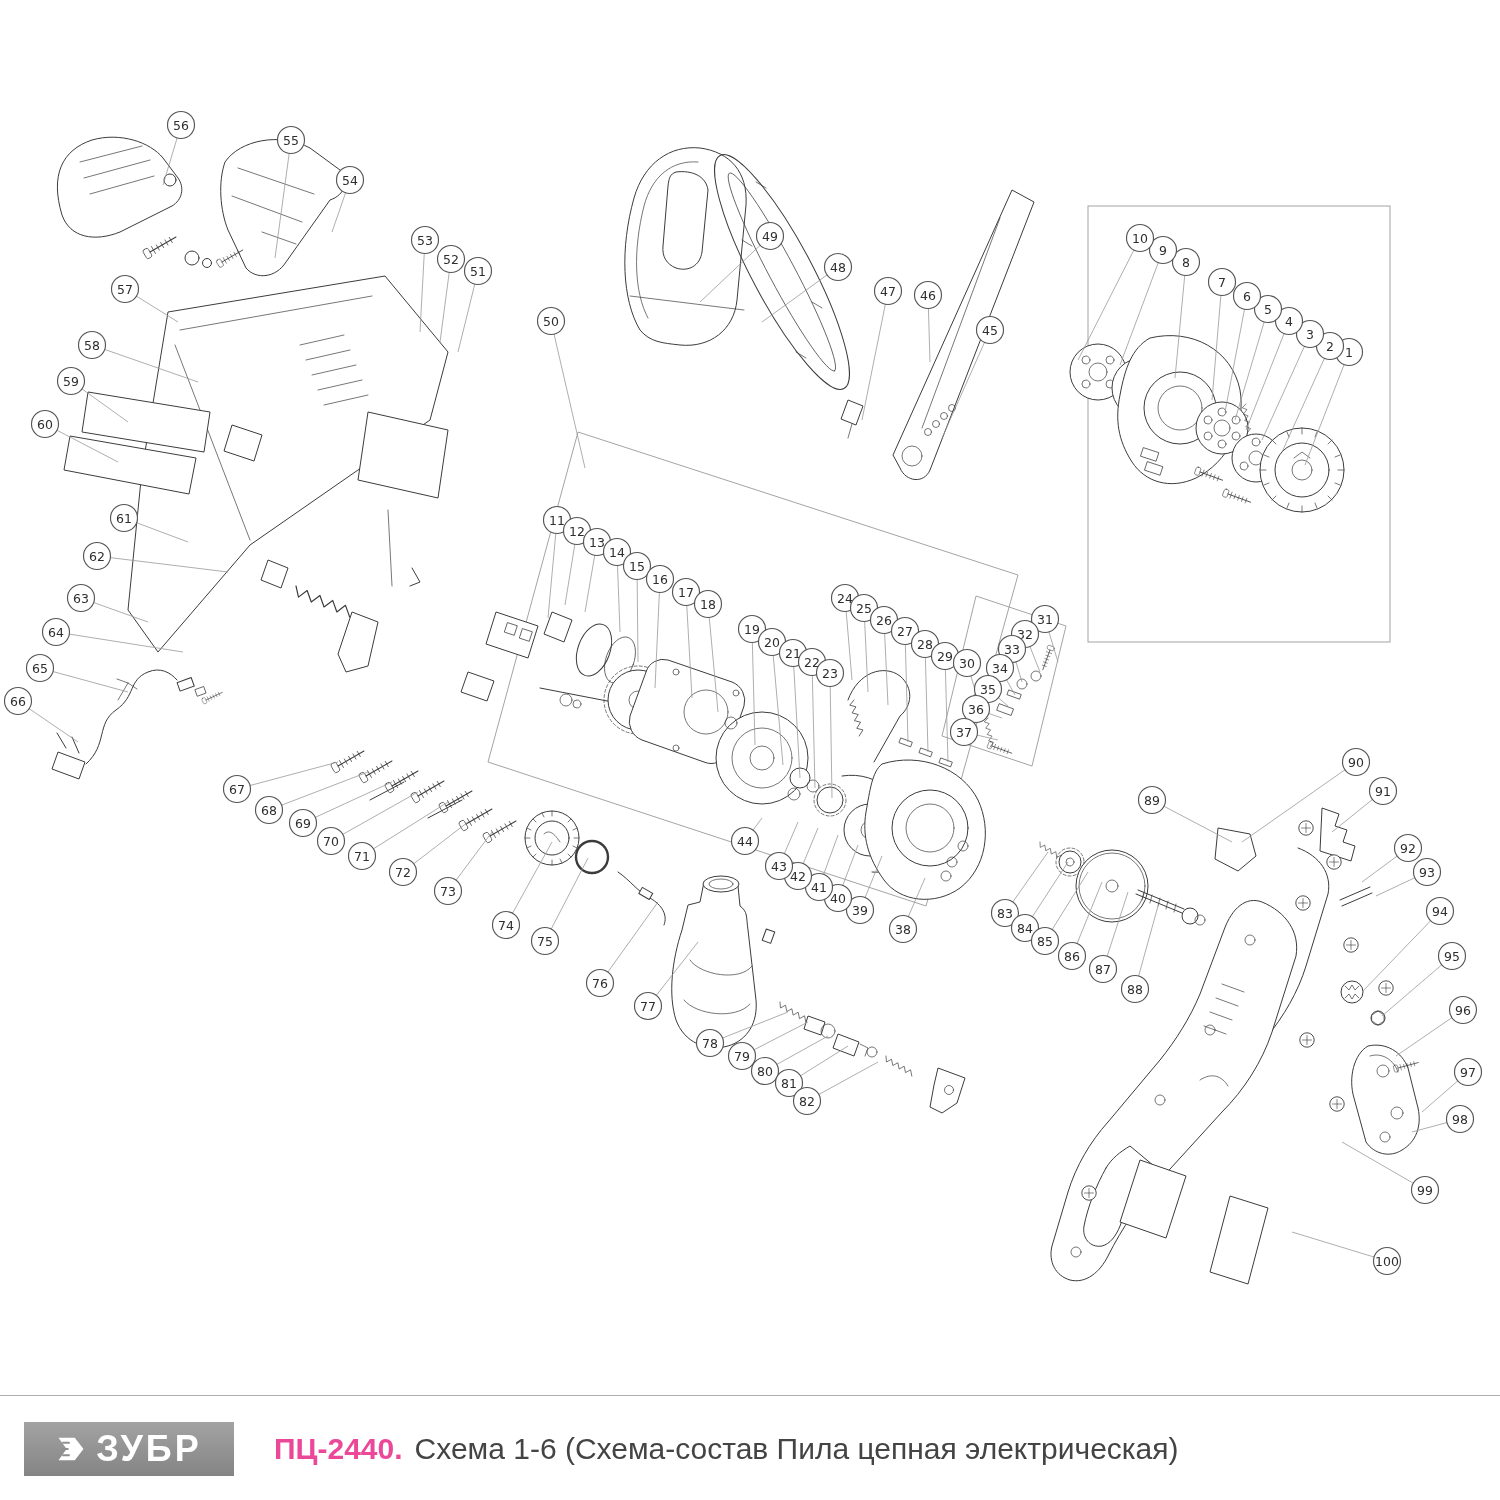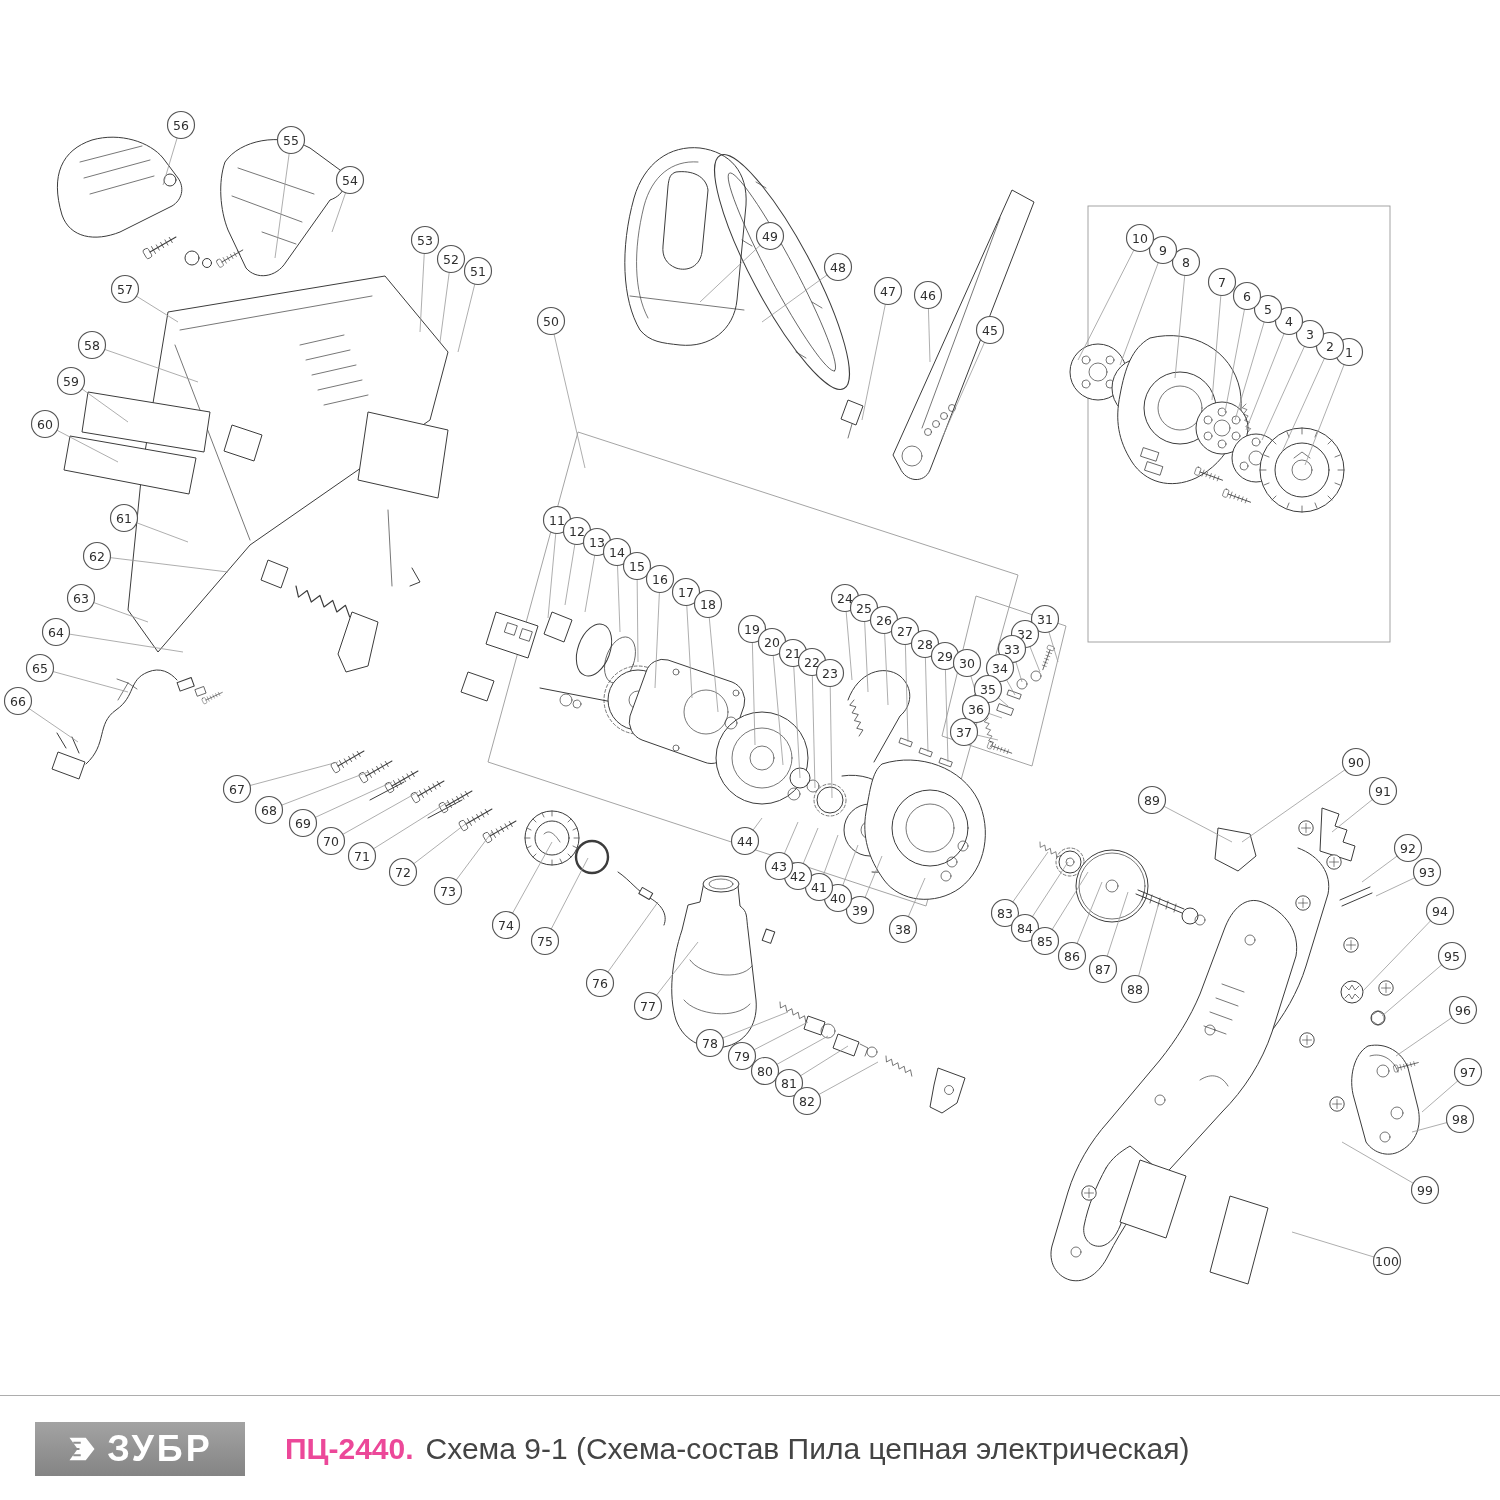--- a/index.html
+++ b/index.html
@@ -10,21 +10,21 @@
   .ln{stroke:#3c3c3c;stroke-width:1;fill:none;stroke-linejoin:round;stroke-linecap:round;}
   .lnf{stroke:#3c3c3c;stroke-width:1;fill:#fff;stroke-linejoin:round;}
   .thin{stroke-width:.7;}
   .box{stroke:#9a9a9a;stroke-width:.9;fill:none;}
   .leader{stroke:#999;stroke-width:.8;}
   .balloon{fill:#fff;stroke:#555;stroke-width:1.15;}
   .balloon-num{font:12.5px "DejaVu Sans",sans-serif;fill:#2e2e2e;text-anchor:middle;dominant-baseline:central;}
   .dash{stroke-dasharray:3 2.2;}
   
   .footer{position:absolute;left:0;top:1395px;width:1500px;height:105px;border-top:1px solid #adadad;background:#fff;display:flex;align-items:center;}
-  .logo{margin-left:35px;width:210px;height:54px;background:linear-gradient(#a3a3a3,#848484);display:flex;align-items:center;justify-content:center;gap:10px;}
+  .logo{margin-left:24px;width:210px;height:54px;background:linear-gradient(#a3a3a3,#848484);display:flex;align-items:center;justify-content:center;gap:10px;}
   .logo-icon{width:30px;height:30px;flex:0 0 auto;}
   .logo-text{color:#fff;font-weight:bold;font-size:36px;letter-spacing:3px;line-height:1;}
   .title{margin-left:40px;font-size:30px;color:#3a3a3a;white-space:nowrap;}
   .title .model{font-weight:bold;color:#ec4899;}
   .title .rest{margin-left:12px;font-weight:normal;color:#444;}
 </style>
 </head>
 <body>
 
 <div class="page">
@@ -815,17 +815,17 @@
 
   <div class="footer">
     <div class="logo">
       <svg class="logo-icon" viewBox="0 0 24 24">
         <path d="M2,3 H15 L22,12 L15,21 H2 L8.5,12 Z" fill="#ffffff"></path>
         <path d="M5,7 h6 M5,12 h5 M5,17 h6" stroke="#8f8f8f" stroke-width="1.6"></path>
       </svg>
       <span class="logo-text">ЗУБР</span>
     </div>
     <div class="title">
-      <span class="model">ПЦ-2440.</span><span class="rest">Схема 9-1 (Схема-состав Пила цепная электрическая)</span>
+      <span class="model">ПЦ-2440.</span><span class="rest">Схема 1-6 (Схема-состав Пила цепная электрическая)</span>
     </div>
   </div>
 
 </div>
 
 </body></html>

